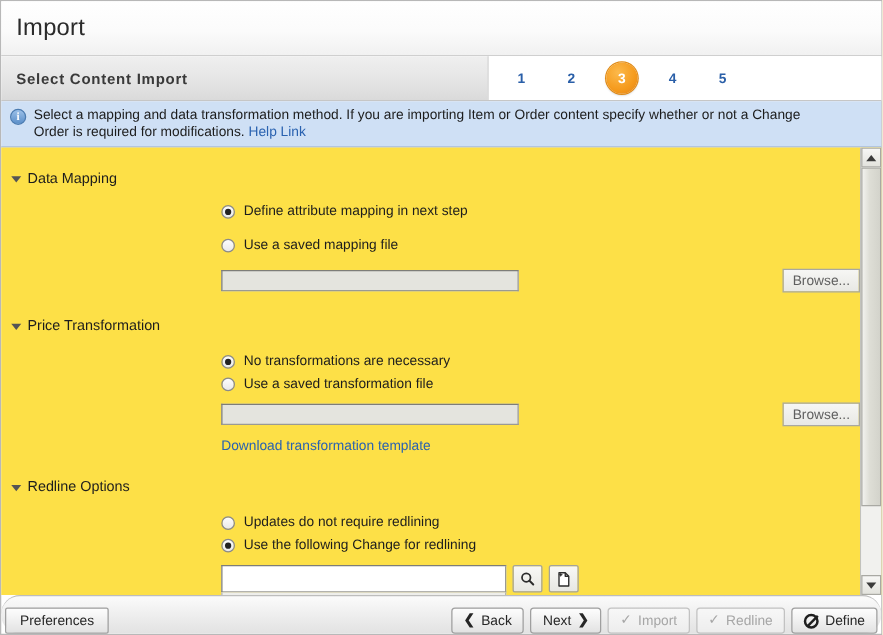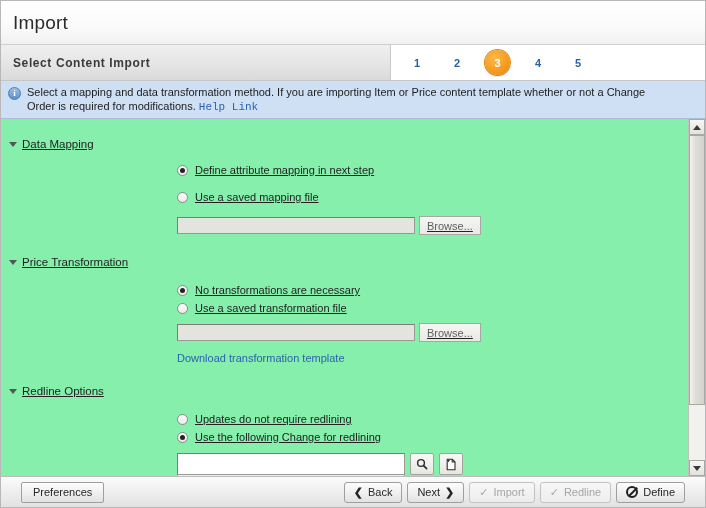--- a/index.html
+++ b/index.html
@@ -106,30 +106,29 @@
     font-family: "Liberation Serif", serif;
     display: flex; align-items: center; justify-content: center;
     line-height: 1;
   }
   .info-text {
     font-size: 11px;
     color: #1c1c1c;
     line-height: 13.5px;
     padding-top: 1px;
   }
-  .help-link { color: #2a62b0; text-decoration: none; cursor: pointer; font-family: Liberation Mono, monospace; }
+  .help-link { color: #2a62b0; text-decoration: none; cursor: pointer; }
 
   
   .body-wrap {
     flex: 1 1 auto;
     display: flex;
     position: relative;
-    background: #86efac;
+    background: #fde047;
     overflow: hidden;
-    text-decoration: underline;
   }
   .content {
     flex: 1 1 auto;
     padding: 14px 0 0 0;
     overflow: hidden;
     position: relative;
   }
 
   
   .section { margin-bottom: 2px; }
@@ -181,20 +180,21 @@
     border-radius: 50%;
     background: #222222;
   }
   .radio-label { font-size: 11px; color: #1d1d1d; cursor: pointer; }
 
   .file-row {
     display: flex;
     align-items: center;
     gap: 4px;
     margin-top: 9px;
+    justify-content: space-between;
   }
   .file-input {
     width: 238px;
     height: 17px;
     background: #e4e4de;
     border: 1px solid #9a9a94;
     border-top-color: #7d7d78;
     border-left-color: #7d7d78;
   }
   .browse-btn {
@@ -296,22 +296,23 @@
     border-right: 4px solid transparent;
     border-top: 5px solid #3b3b3b;
   }
 
   
   .footer {
     flex: 0 0 31px;
     background: linear-gradient(to bottom, #fbfbfb 0%, #eeeeee 50%, #e2e2e2 100%);
     border-top: 1px solid #bdbdbd;
     display: flex;
-    align-items: center;
-    padding: 0 20px;
+    align-items: flex-end;
+    padding: 0 3px;
+    border-radius: 15px;
   }
   .footer-right {
     margin-left: auto;
     display: flex;
     align-items: center;
     gap: 5px;
   }
   .btn {
     height: 21px;
     padding: 0 9px;
@@ -370,21 +371,21 @@
       <div class="step">2</div>
       <div class="step active">3</div>
       <div class="step">4</div>
       <div class="step">5</div>
     </div>
   </div>
 
   <div class="infobar">
     <div class="info-icon">i</div>
     <div class="info-text">
-      <span>Select a mapping and data transformation method. If you are importing Item or Price content template whether or not a Change</span><br>
+      <span>Select a mapping and data transformation method. If you are importing Item or Order content specify whether or not a Change</span><br>
       <span>Order is required for modifications.</span>
       <a class="help-link">Help Link</a>
     </div>
   </div>
 
   <div class="body-wrap">
     <div class="content">
 
       <div class="section">
         <div class="section-head">

